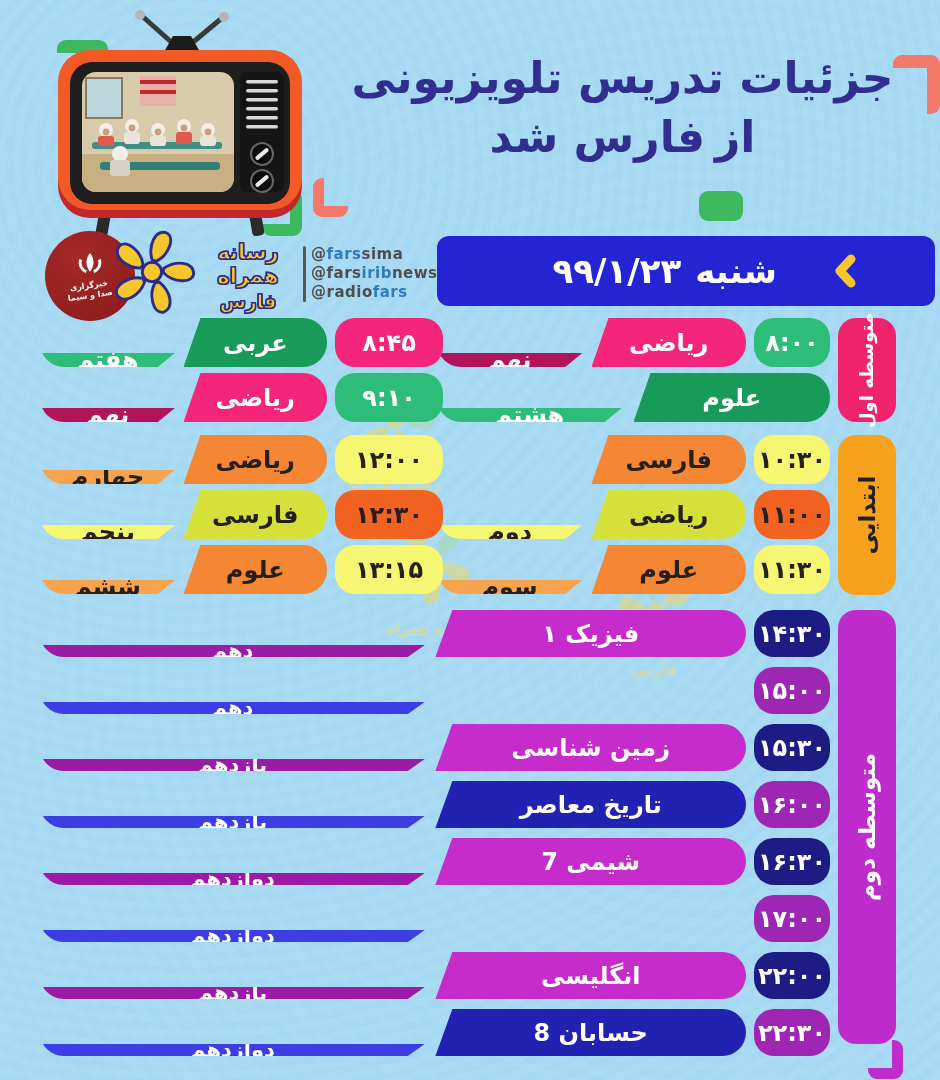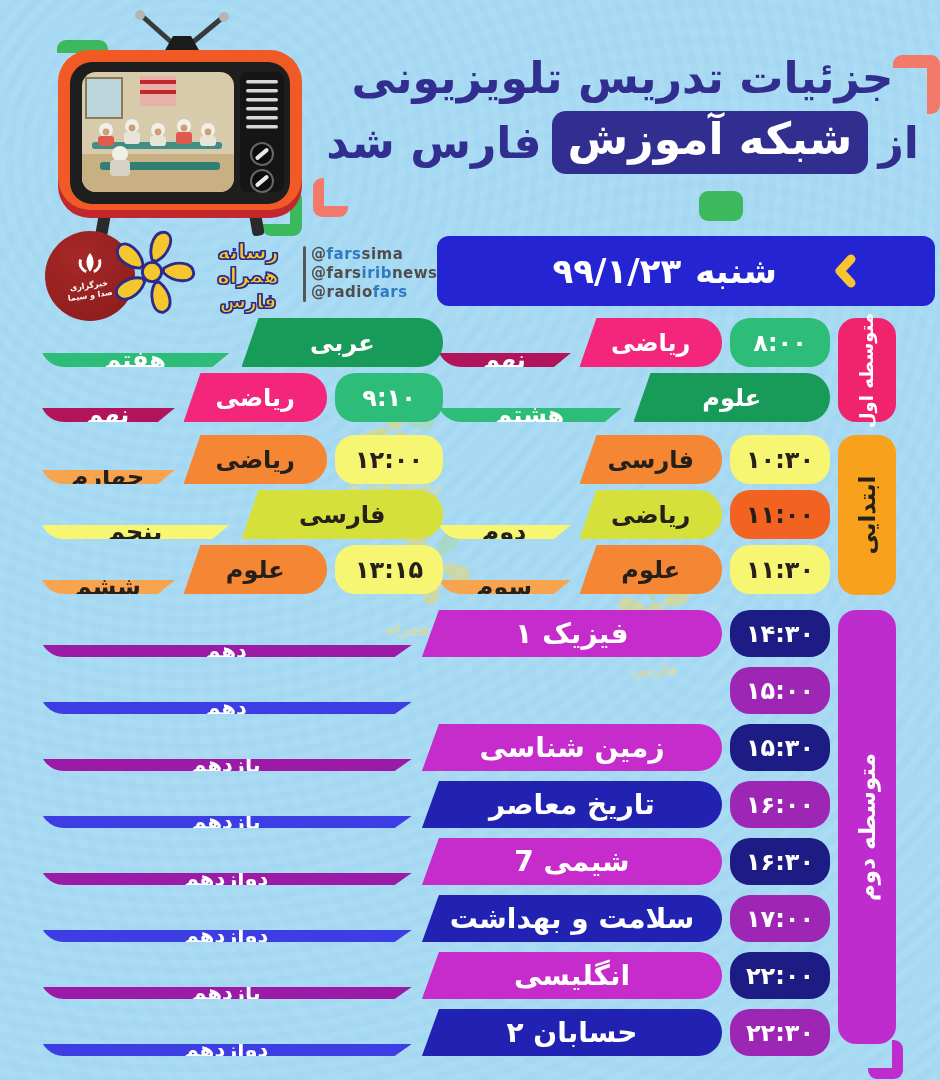--- a/index.html
+++ b/index.html
@@ -63,27 +63,27 @@
   
   .col{position:absolute;}
   .col-r1{left:437px;top:318px;width:393px;}
   .col-l1{left:40px;top:318px;width:403px;}
   .col-r2{left:437px;top:435px;width:393px;}
   .col-l2{left:40px;top:435px;width:403px;}
   .col-3{left:40px;top:610px;width:790px;}
   .row{display:flex;gap:8px;height:49px;margin-bottom:6px;color:#fff;}
   .col-l1 .time,.col-l2 .time{width:108px;}
   .col-3 .row{height:47px;margin-bottom:10px;}
-  .time{width:100px;border-radius:20px;display:flex;align-items:center;justify-content:center;font-size:24px;flex:none;}
+  .time{width:76px;border-radius:20px;display:flex;align-items:center;justify-content:center;font-size:24px;flex:none;}
   .sg{flex:1;position:relative;border-radius:24px;overflow:hidden;}
   .subj{position:absolute;top:0;bottom:0;right:0;width:50%;clip-path:polygon(17px 0,100% 0,100% 100%,0 100%);
     display:flex;align-items:center;justify-content:center;font-size:24px;}
   .grad{position:absolute;top:0;bottom:0;left:0;width:47%;clip-path:polygon(0 0,100% 0,calc(100% - 17px) 100%,0 100%);
     display:flex;align-items:center;justify-content:center;font-size:24px;margin-top:35px;}
-  .col-3 .subj{width:44%;font-size:28px;}
+  .col-3 .subj{width:44%;font-size:24px;}
   .col-3 .grad{width:54.5%;font-size:21px;}
   .dark{color:var(--dark-text);}
   .t-green{background:var(--green)} .t-pink{background:var(--pink)} .t-pyellow{background:var(--pyellow)}
   .t-dorange{background:var(--dorange)} .t-navy{background:var(--navy)} .t-purple{background:var(--purple)}
   .s-pink{background:var(--pink)} .s-dgreen{background:var(--dgreen)} .s-orange{background:var(--orange)}
   .s-ygreen{background:var(--ygreen)} .s-magenta{background:var(--magenta)} .s-navyb{background:var(--navyb)}
   .g-crimson{background:var(--crimson)} .g-green{background:var(--green)} .g-lorange{background:var(--lorange)}
   .g-pyellow{background:var(--pyellow)} .g-dpurple{background:var(--dpurple)} .g-blueb{background:var(--blueb)}
   
   .strip{position:absolute;border-radius:18px;display:flex;align-items:center;justify-content:center;color:#fff;}
@@ -205,21 +205,20 @@
       <rect x="214" y="144" width="16" height="4" rx="2" fill="#e8e8e8" transform="rotate(-40 222 146)"></rect>
       <circle cx="222" cy="173" r="11" fill="#0d0d0d" stroke="#666" stroke-width="2"></circle>
       <rect x="214" y="171" width="16" height="4" rx="2" fill="#e8e8e8" transform="rotate(-40 222 173)"></rect>
     </svg>
   </div>
 
   <div class="title-block">
     <div class="title-l1">جزئیات تدریس تلویزیونی</div>
     <div class="title-l2">
       <span>از</span>
-      <span class="hl">شبکه آموزش</span>
       <span>فارس شد</span>
     </div>
   </div>
 
   <div class="agency">
     <svg width="34" height="30" viewBox="0 0 36 32">
       <path d="M18 2 C13 8 13 16 18 22 C23 16 23 8 18 2" fill="#fff"></path>
       <path d="M8 9 C6 15 9 20 14 22" stroke="#fff" stroke-width="3" fill="none"></path>
       <path d="M28 9 C30 15 27 20 22 22" stroke="#fff" stroke-width="3" fill="none"></path>
     </svg>
@@ -276,20 +275,21 @@
     <div class="row">
       <div class="sg">
         <div class="subj s-dgreen">علوم</div>
         <div class="grad g-green">هشتم</div>
       </div>
     </div>
   </div>
 
   <div class="col col-l1">
     <div class="row">
+      <div class="time t-pink">۸:۴۵</div>
       <div class="sg">
         <div class="subj s-dgreen">عربی</div>
         <div class="grad g-green">هفتم</div>
       </div>
     </div>
     <div class="row">
       <div class="time t-green">۹:۱۰</div>
       <div class="sg">
         <div class="subj s-pink">ریاضی</div>
         <div class="grad g-crimson">نهم</div>
@@ -325,20 +325,21 @@
 
   <div class="col col-l2">
     <div class="row dark">
       <div class="time t-pyellow">۱۲:۰۰</div>
       <div class="sg">
         <div class="subj s-orange">ریاضی</div>
         <div class="grad g-lorange">چهارم</div>
       </div>
     </div>
     <div class="row dark">
+      <div class="time t-dorange">۱۲:۳۰</div>
       <div class="sg">
         <div class="subj s-ygreen">فارسی</div>
         <div class="grad g-pyellow">پنجم</div>
       </div>
     </div>
     <div class="row dark">
       <div class="time t-pyellow">۱۳:۱۵</div>
       <div class="sg">
         <div class="subj s-orange">علوم</div>
         <div class="grad g-lorange">ششم</div>
@@ -380,35 +381,34 @@
     <div class="row">
       <div class="time t-navy">۱۶:۳۰</div>
       <div class="sg">
         <div class="subj s-magenta">شیمی 7</div>
         <div class="grad g-dpurple">دوازدهم</div>
       </div>
     </div>
     <div class="row">
       <div class="time t-purple">۱۷:۰۰</div>
       <div class="sg">
-        <div class="subj s-navyb">سلامت و بهداشت</div>
         <div class="grad g-blueb">دوازدهم</div>
       </div>
     </div>
     <div class="row">
       <div class="time t-navy">۲۲:۰۰</div>
       <div class="sg">
         <div class="subj s-magenta">انگلیسی</div>
         <div class="grad g-dpurple">یازدهم</div>
       </div>
     </div>
     <div class="row">
       <div class="time t-purple">۲۲:۳۰</div>
       <div class="sg">
-        <div class="subj s-navyb">حسابان ۲</div>
+        <div class="subj s-navyb">حسابان 8</div>
         <div class="grad g-blueb">دوازدهم</div>
       </div>
     </div>
   </div>
   <div class="strip strip3">
       <span>متوسطه دوم</span>
     </div>
 
 </div>
 

